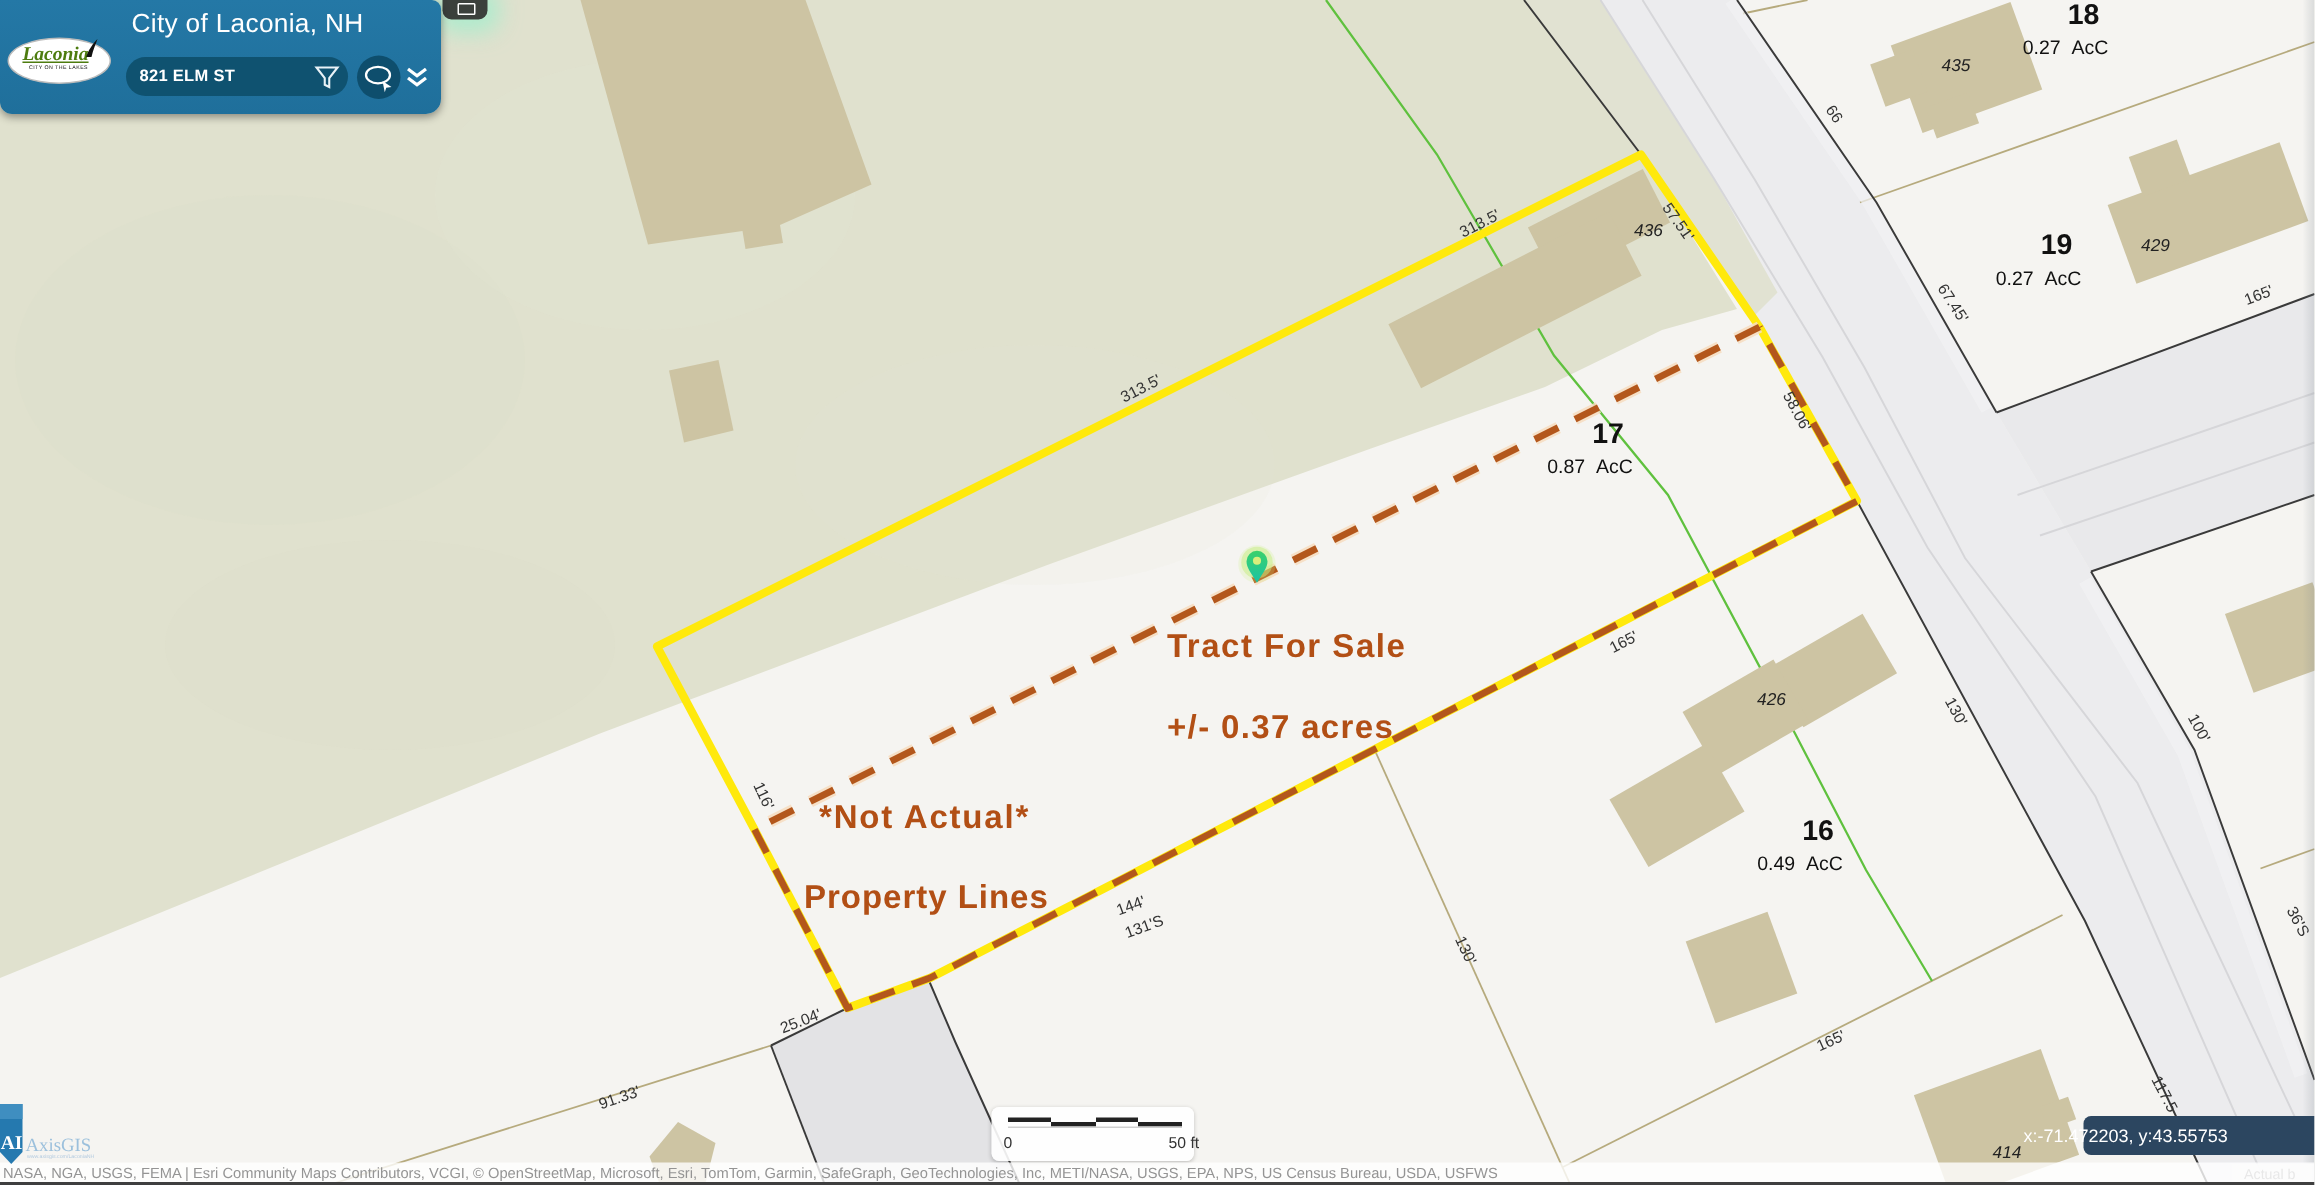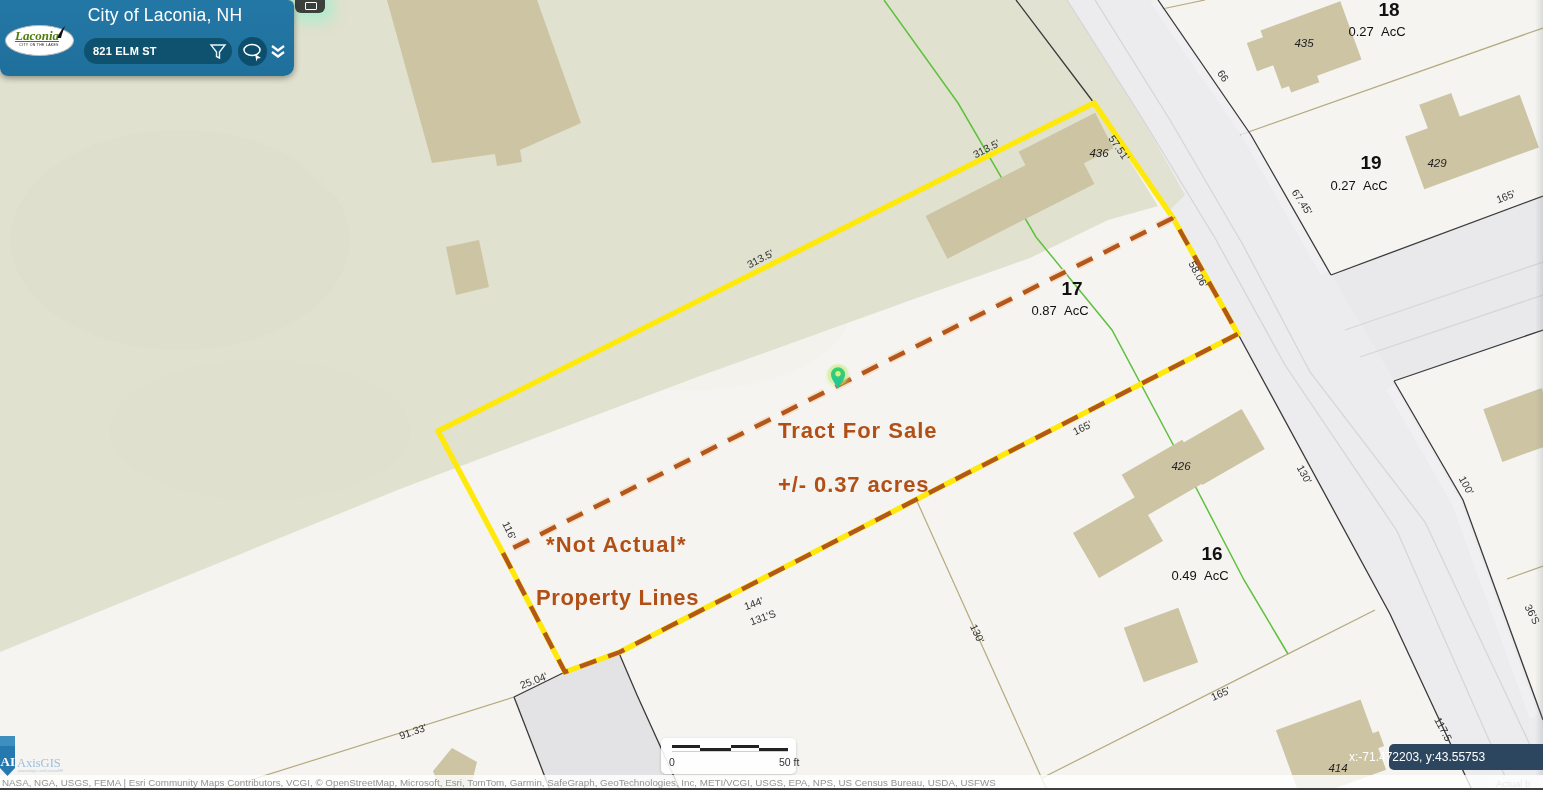--- a/index.html
+++ b/index.html
@@ -205,21 +205,21 @@
 <div class="abs" style="left:669px;top:756px;font-size:10.5px;color:#333;">0</div>
 <div class="abs" style="left:763px;top:756px;font-size:10.5px;color:#333;margin-left:16px;">50 ft</div>
 
 <div class="abs" style="left:1389px;top:744px;width:154px;height:26px;background:#2c4660;border-radius:5px 0 0 5px;"></div>
 <div class="abs" style="left:1349px;top:750px;color:#fff;font-size:12px;">x:-71.472203, y:43.55753</div>
 
 <div class="abs" style="left:1488px;top:776px;width:55px;height:14px;background:rgba(240,240,240,0.85);"></div>
 <div class="abs" style="left:1496px;top:778px;font-size:9.5px;color:#8a8a8a;">Actual b</div>
 
 <div class="abs" style="left:0;top:775px;width:1543px;height:13px;background:rgba(255,255,255,0.8);"></div>
-<div class="abs" style="left:2px;top:776.5px;font-size:9.8px;color:#949494;white-space:nowrap;">NASA, NGA, USGS, FEMA | Esri Community Maps Contributors, VCGI, © OpenStreetMap, Microsoft, Esri, TomTom, Garmin, SafeGraph, GeoTechnologies, Inc, METI/VCGI, USGS, EPA, NPS, US Census Bureau, USDA, USFWS</div>
+<div class="abs" style="left:2px;top:776.5px;font-size:9.8px;color:#949494;white-space:nowrap;">NASA, NGA, USGS, FEMA | Esri Community Maps Contributors, VCGI, © OpenStreetMap, Microsoft, Esri, TomTom, Garmin, SafeGraph, GeoTechnologies, Inc, METI/NASA, USGS, EPA, NPS, US Census Bureau, USDA, USFWS</div>
 
 <svg class="abs" style="left:0;top:735px" width="70" height="46" viewBox="0 0 70 46">
   <path d="M0 1 L15 1 L15 33 L7.5 41 L0 33 Z" fill="#2579af"></path>
   <path d="M0 1 L15 1 L15 11 L0 11 Z" fill="#3f8ec0"></path>
   <text x="0.5" y="31" font-size="13" font-weight="bold" fill="#fff" font-family="Liberation Serif,serif">AI</text>
   <text x="17" y="32" font-size="12.5" fill="#9cc0dc" font-family="Liberation Serif,serif">AxisGIS</text>
   <text x="18" y="37" font-size="3.5" fill="#b4cbe0" font-family="Liberation Sans,sans-serif">www.axisgis.com/LaconiaNH</text>
 </svg>
 
 <div class="abs" style="left:0;top:787.5px;width:1543px;height:2.5px;background:#3f3f3f;"></div>

